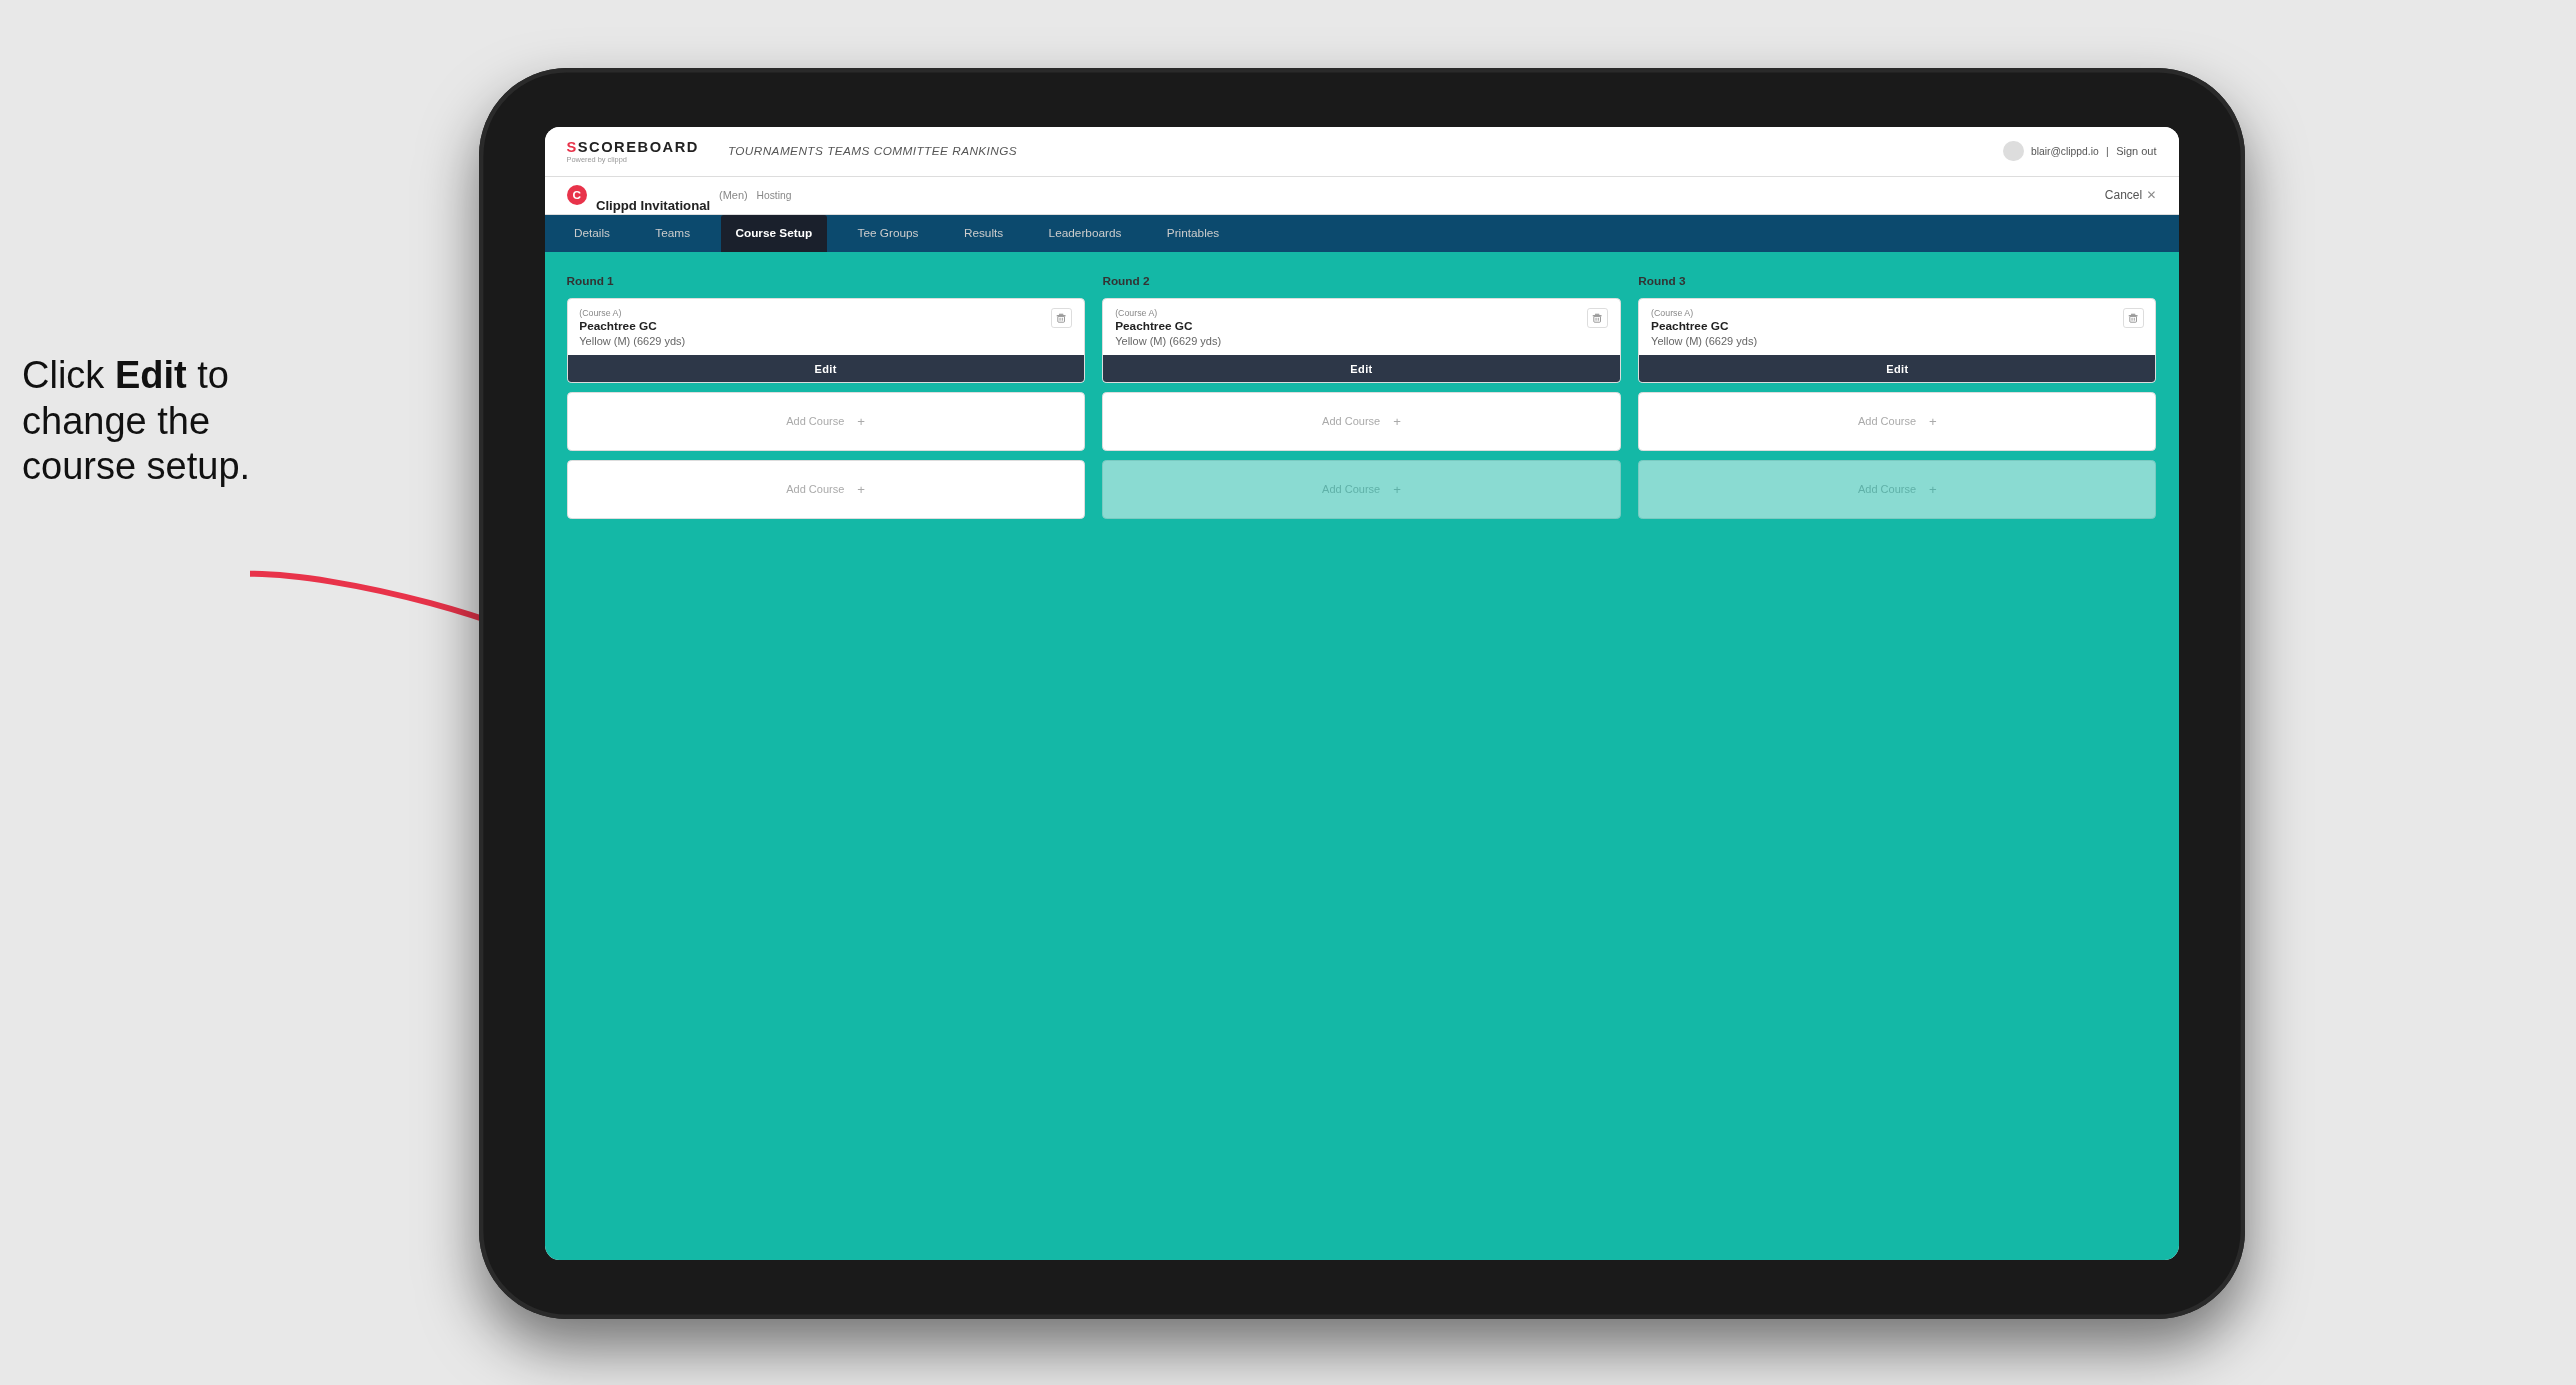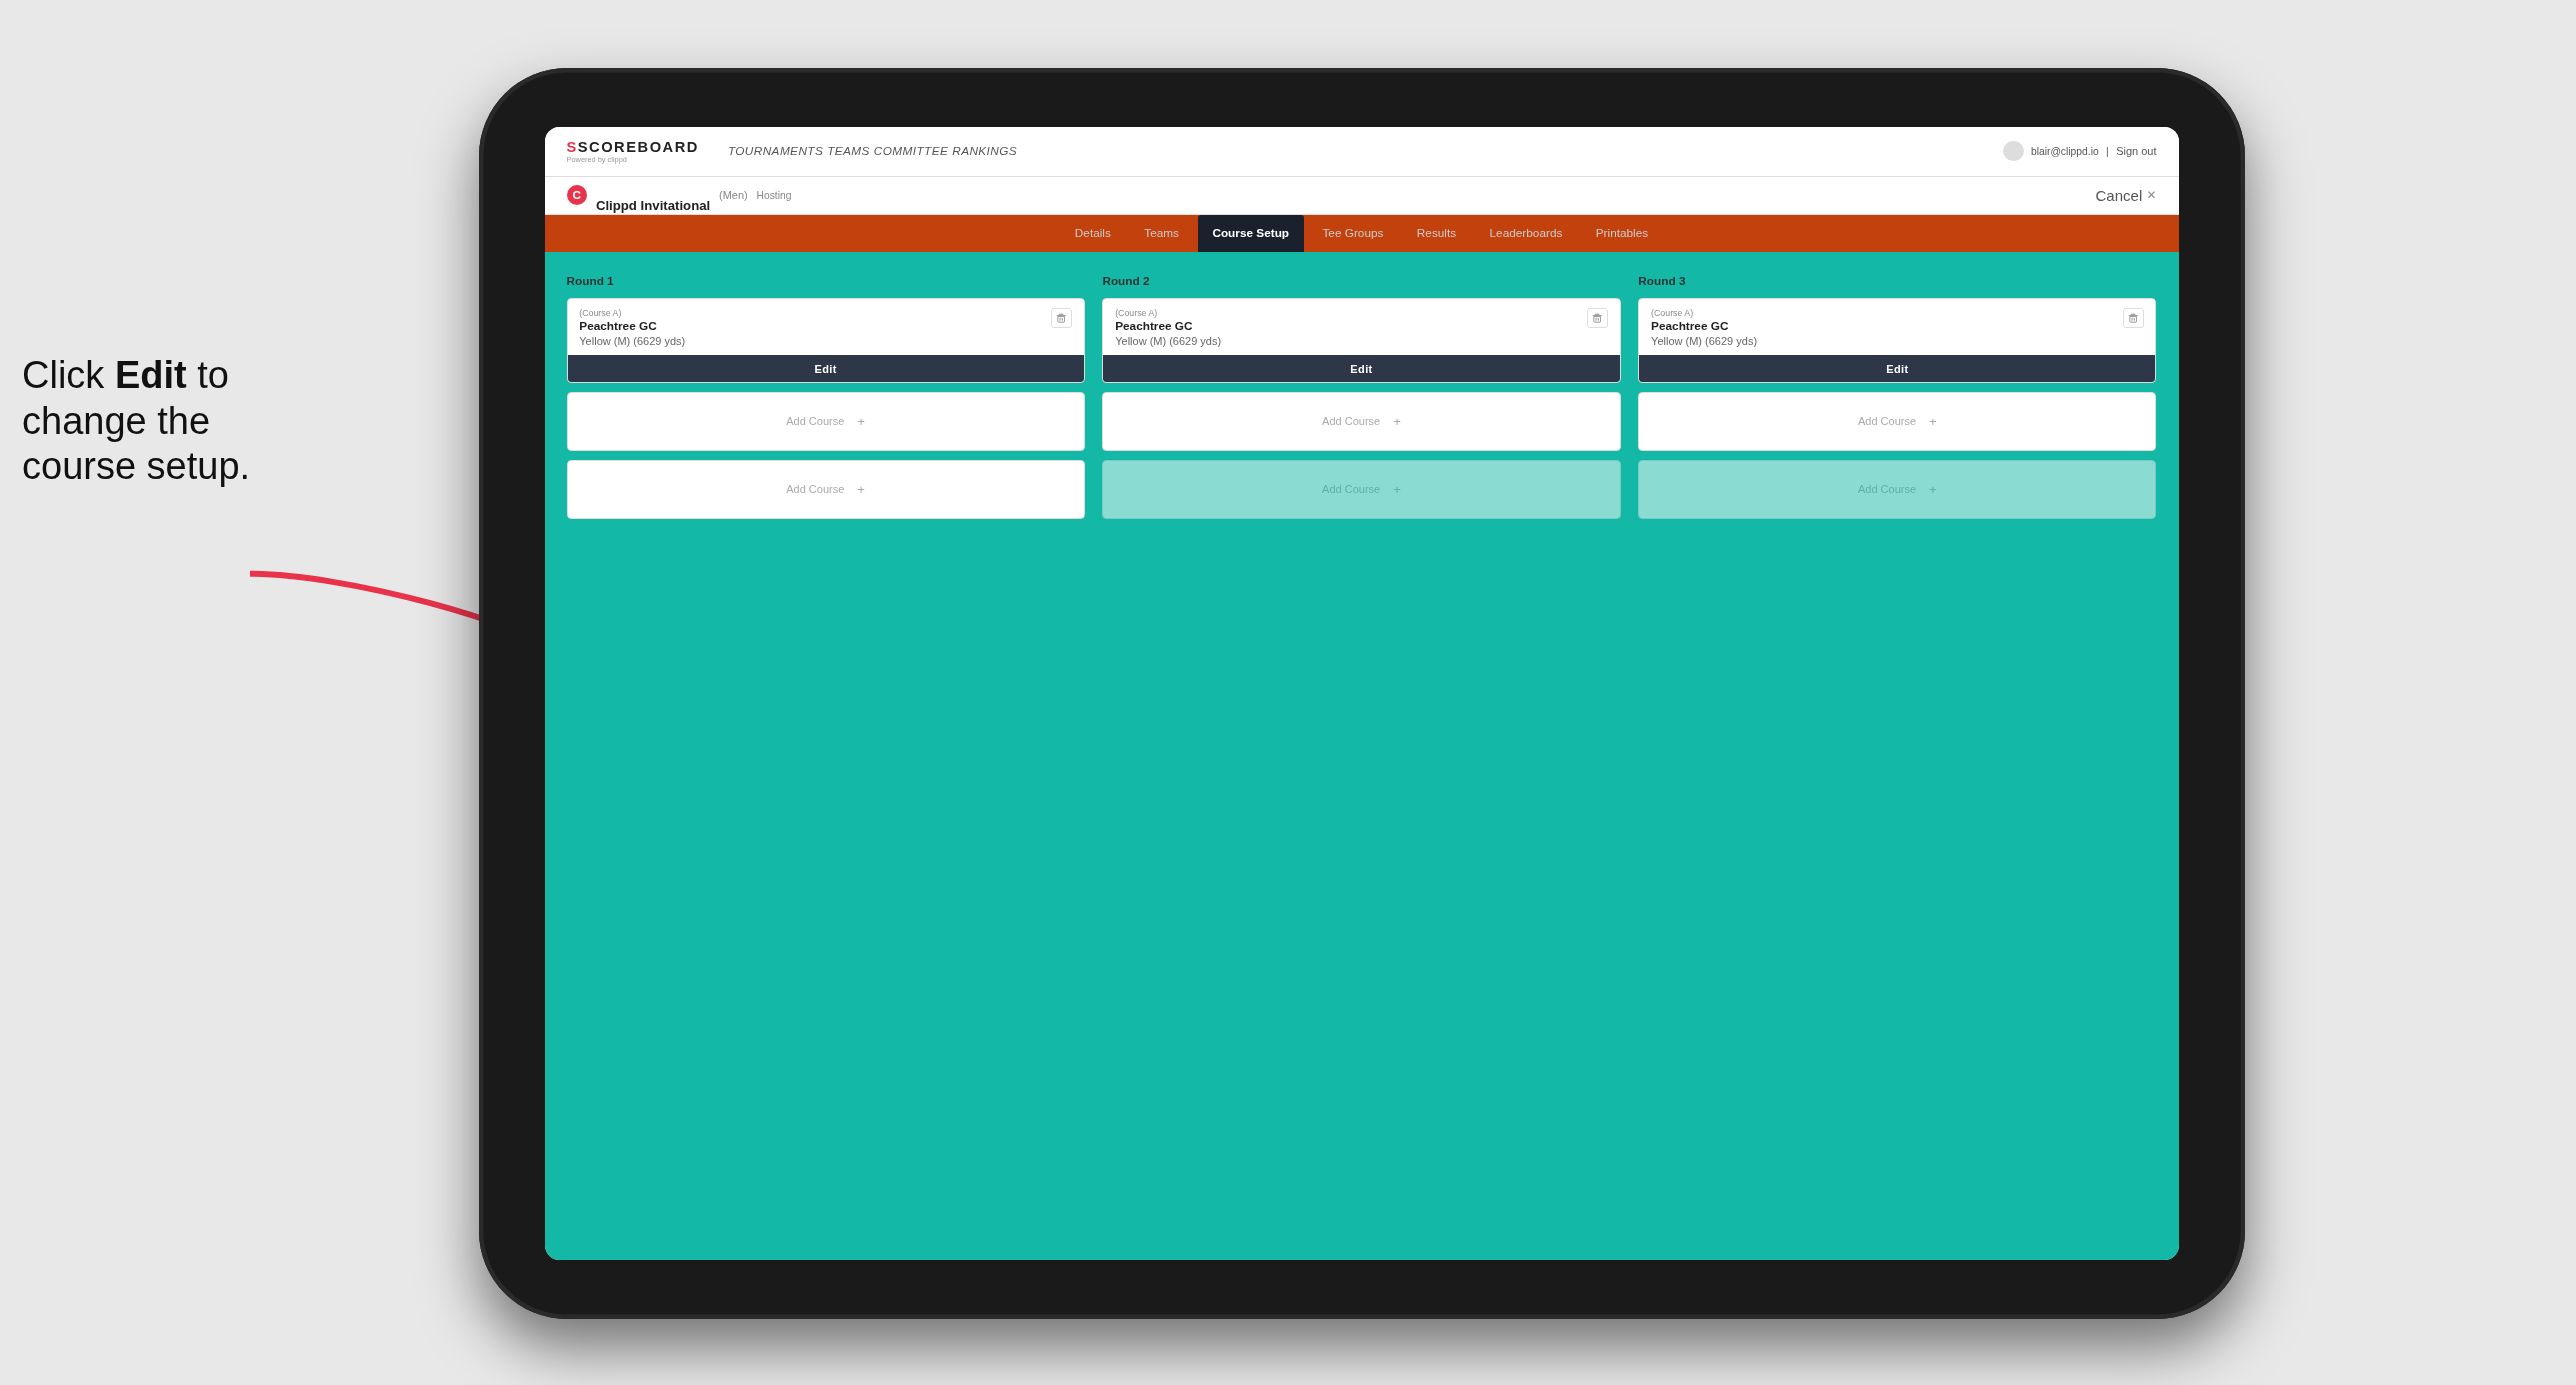--- a/index.html
+++ b/index.html
@@ -153,35 +153,34 @@
       color: #222;
       margin-top: 20px;
     }
 
     .hosting-badge {
       font-size: 10.3px;
       color: #888;
     }
 
     .cancel-btn {
-      font-size: 15px;
+      font-size: 12px;
       color: #555;
       cursor: pointer;
     }
 
     
     .tab-bar {
-      background: #c2410c;
+      background: #0c4a6e;
       height: 37px;
       display: flex;
       align-items: center;
       padding: 0 14.7px;
       flex-shrink: 0;
-      gap: 4px;
-      justify-content: center;
+      gap: 16px;
     }
 
     .tab-item {
       padding: 0 14.7px;
       height: 37px;
       display: flex;
       align-items: center;
       font-size: 11.8px;
       color: #ccc;
       cursor: pointer;

